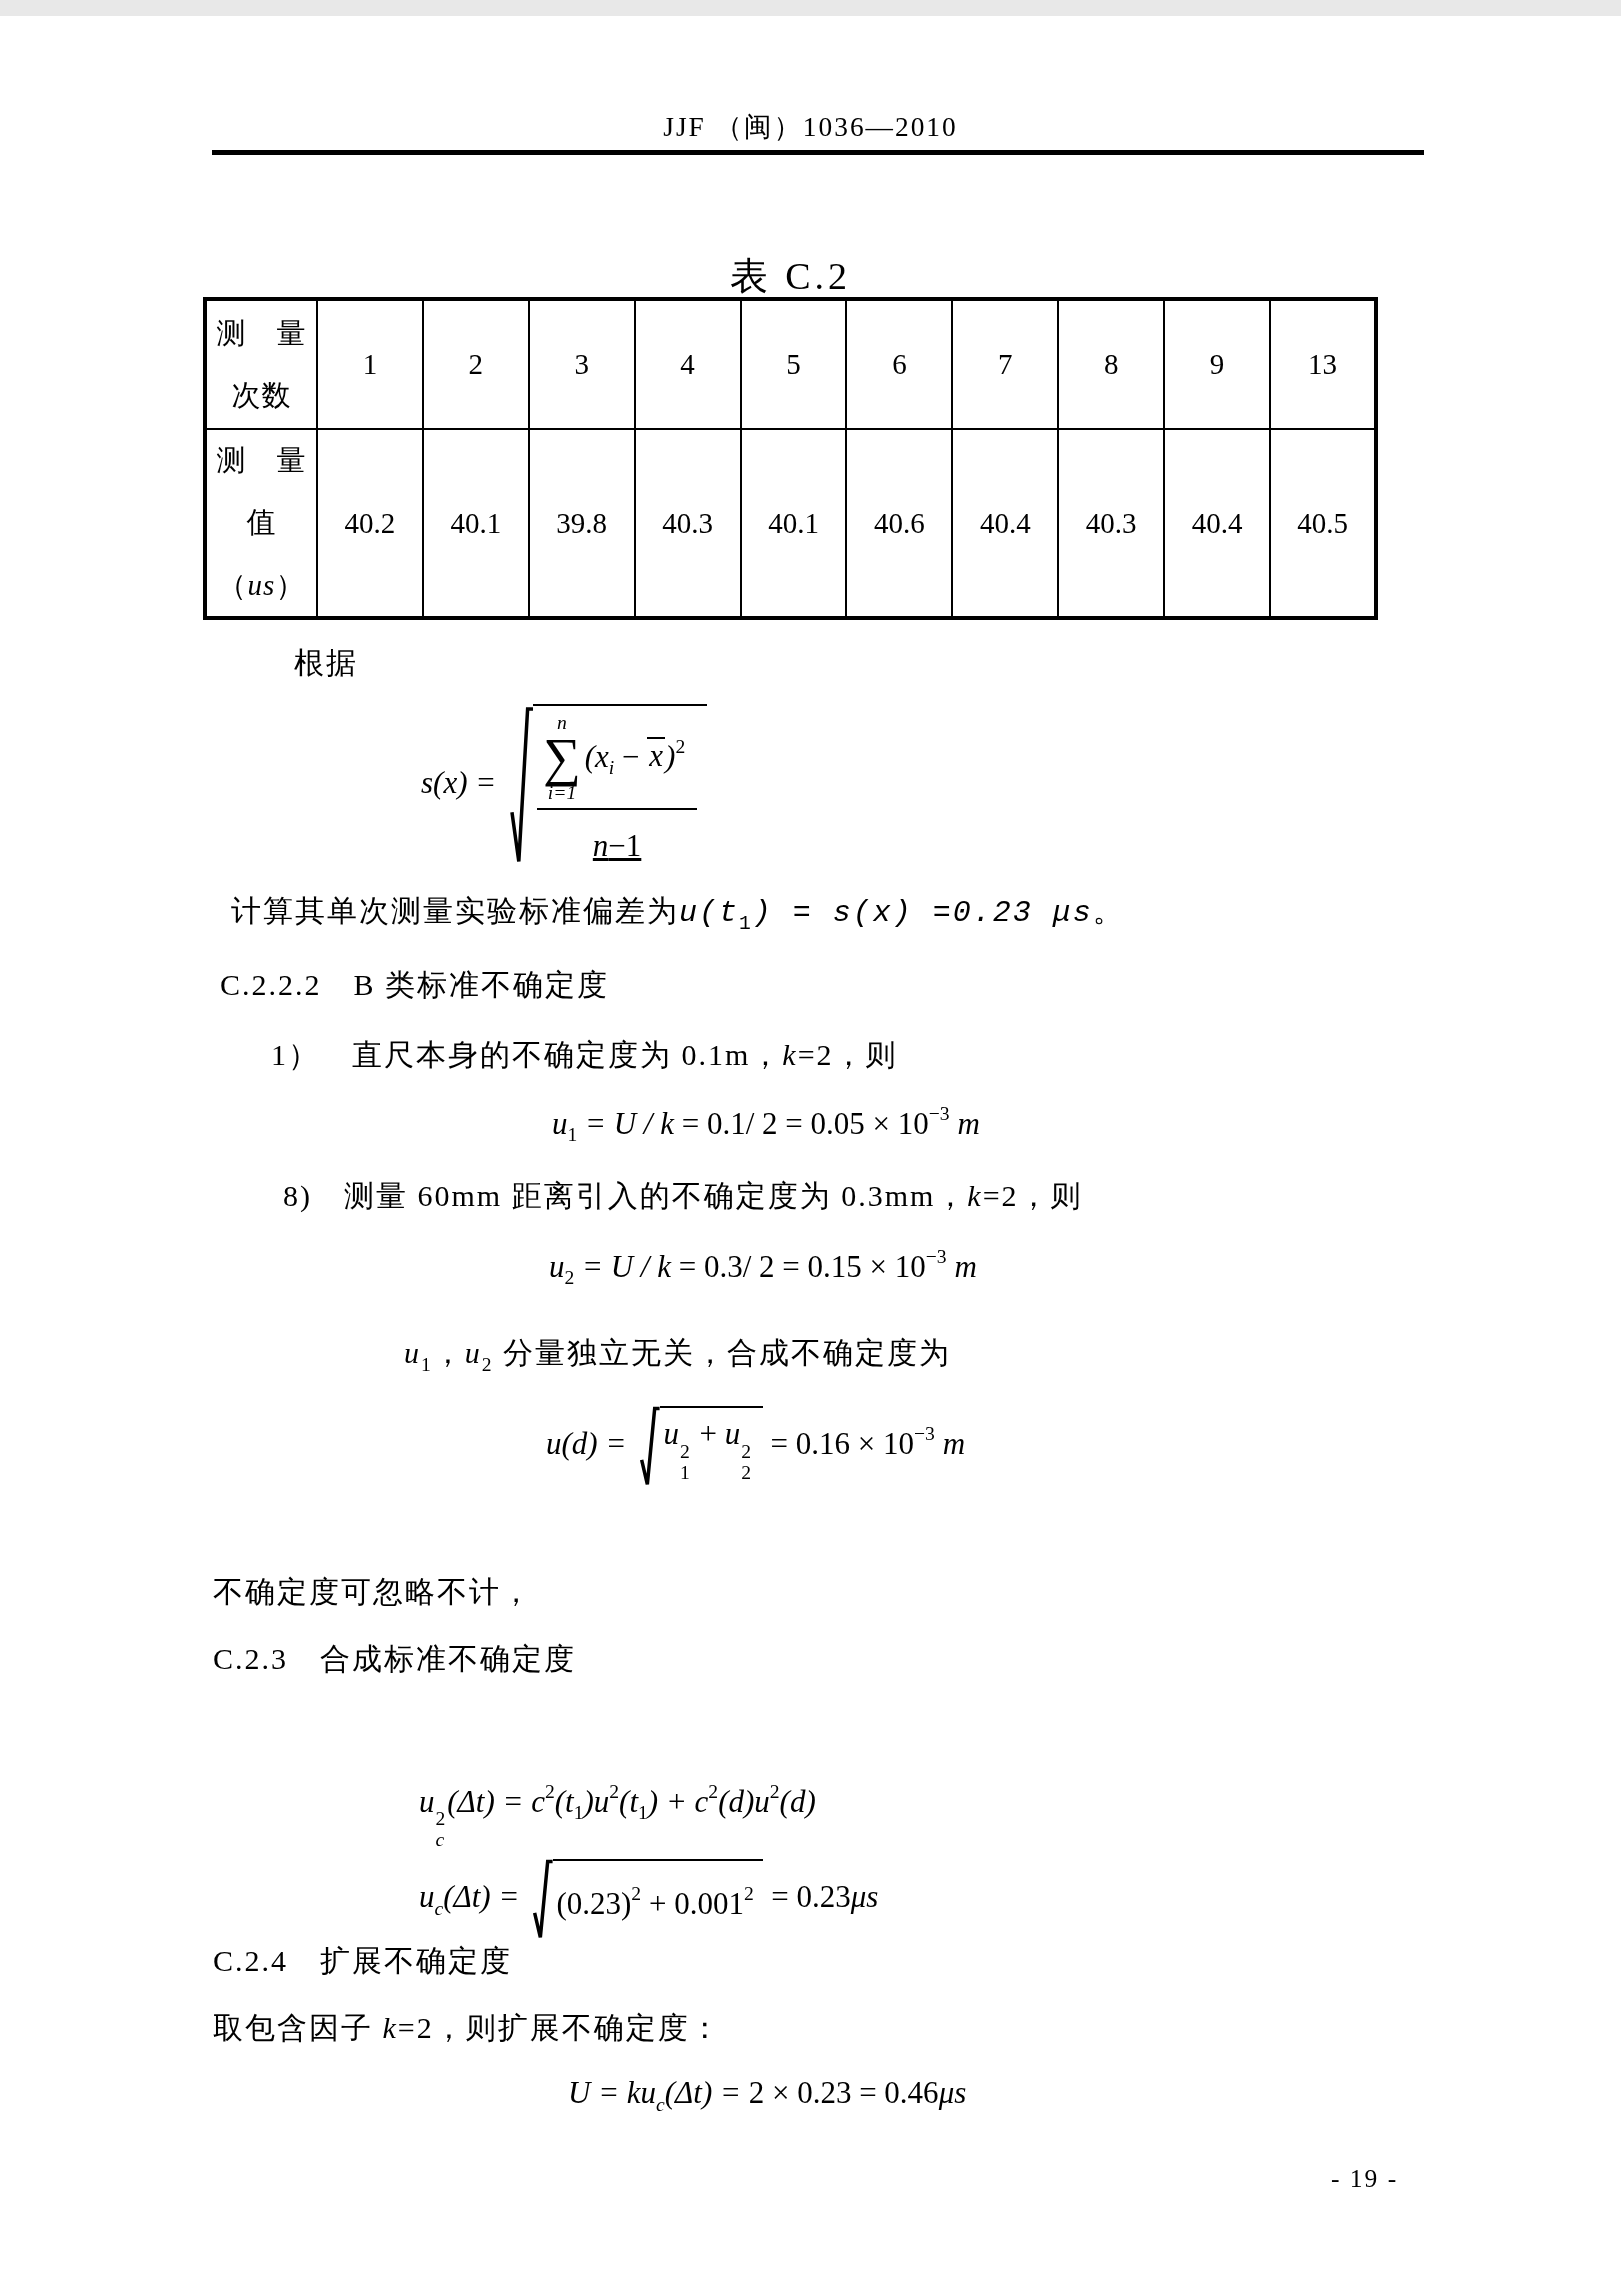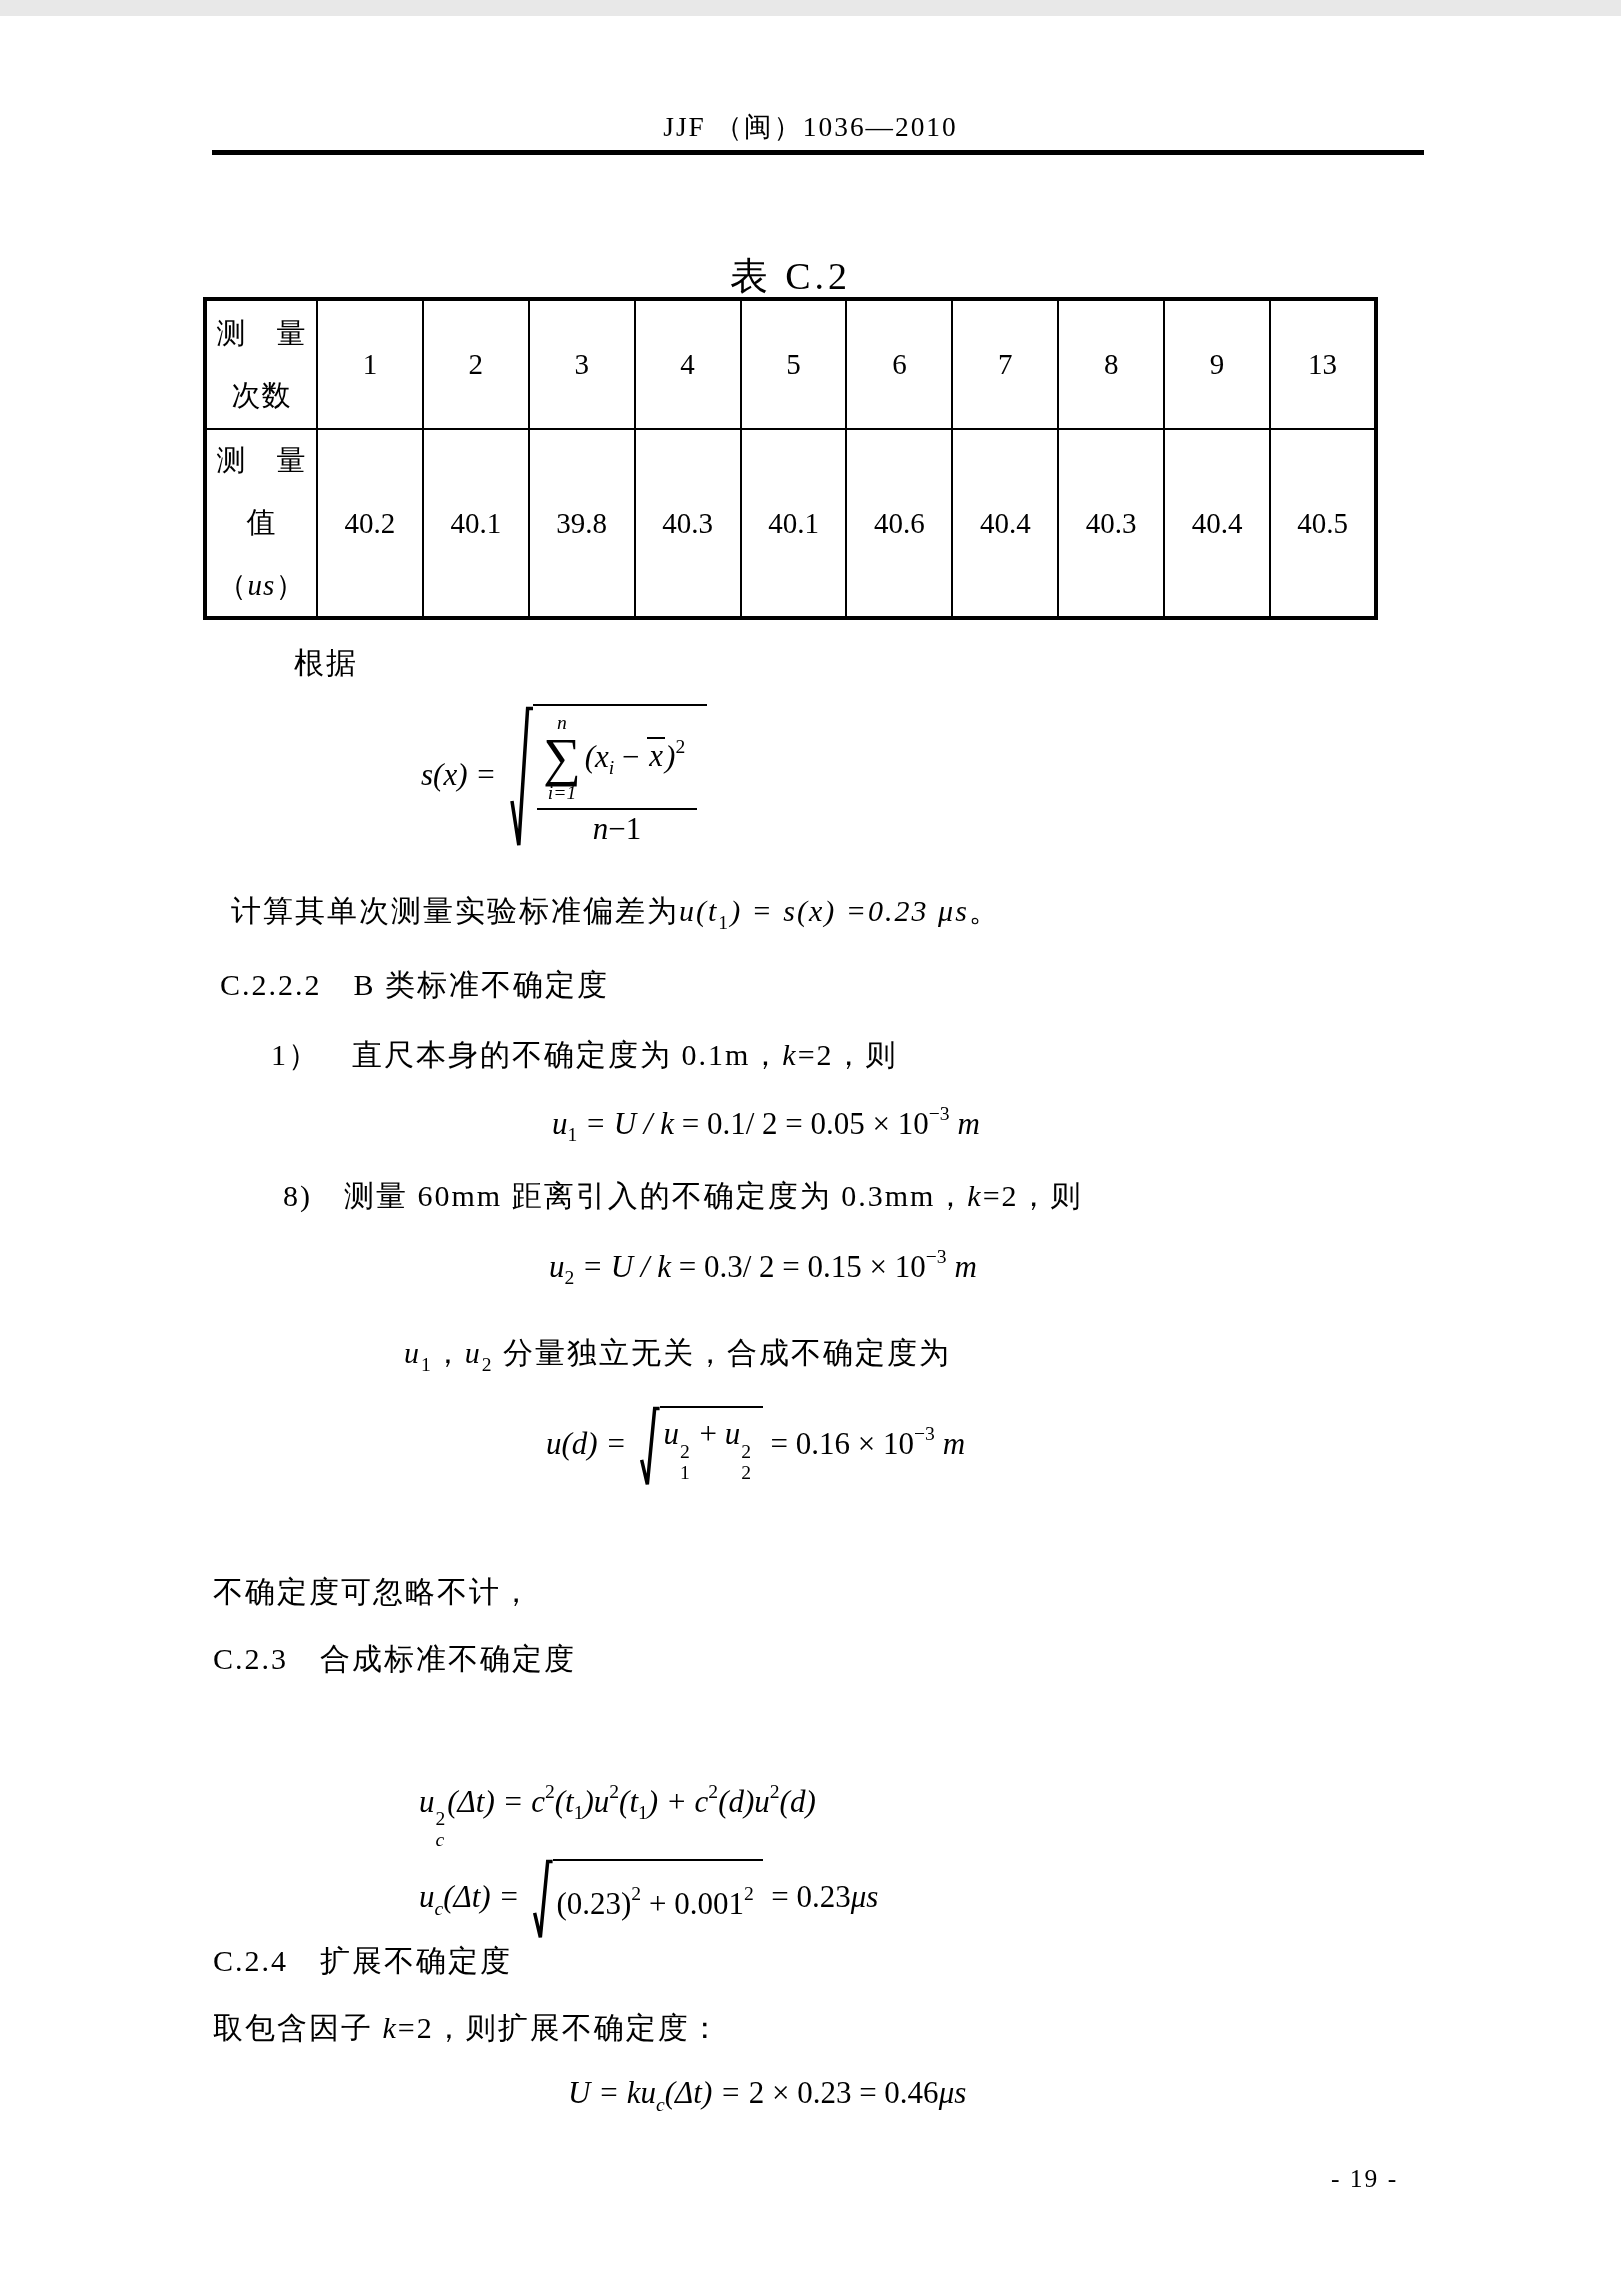--- a/index.html
+++ b/index.html
@@ -37,21 +37,21 @@
   .xbar { display:inline-block; border-top:2.9px solid #000; line-height:1.0; padding:1px 2px 0 2px; }
 
   .sqrt { display:inline-flex; align-items:stretch; vertical-align:middle; margin-left:5.9px; }
   .sqrt-sign { flex:0 0 auto; width:23.5px; display:flex; }
   .sqrt-sign svg { width:100%; height:100%; display:block; }
   .radicand { border-top:2.9px solid #000; display:flex; align-items:center; padding:4.9px 9.8px 2px 3.9px; }
   .sqrt.small .sqrt-sign { width:19.6px; }
 
   .frac { display:inline-flex; flex-direction:column; align-items:center; }
   .frac .num { display:flex; align-items:center; border-bottom:2.9px solid #000; padding:2px 11.8px 5.9px 5.9px; }
-  .frac .den { padding-top:0; }
+  .frac .den { padding-top:17px;text-decoration:underline; }
   .bigsum { display:inline-flex; flex-direction:column; align-items:center; line-height:1; margin-right:3.9px; }
   .bigsum .lim { font-size:19.6px; font-style:italic; }
   .bigsum .sigma { font-size:53px; font-style:normal; line-height:0.95; }
 
   .page-num { top:2148px; left:1331px; font-size:25.5px; letter-spacing:2px; }
 </style>
 </head>
 <body>
 
 <div class="page">
@@ -135,21 +135,21 @@
               <span class="lim">i=1</span>
             </span>
             <span><span>(x</span><span class="fsub">i</span><span class="rm"> − </span><span class="xbar">x</span><span>)</span><span class="fsup">2</span></span>
           </span>
           <span class="den"><span>n</span><span class="rm">−1</span></span>
         </span>
       </span>
     </span>
   </div>
 
-  <div class="abs cn" style="top:875px; left:231px;"><span>计算其单次测量实验标准偏差为</span><span class="formula" style="font-size:30px;"><i>u(t</i><span class="fsub rm">1</span><i>) = s(x) =</i><span>0.23 </span><i>μs</i></span><span>。</span></div>
+  <div class="abs cn" style="top:875px; left:231px;"><span>计算其单次测量实验标准偏差为</span><span class="formula" style="font-size:30px;font-family:Liberation Mono, monospace;"><i>u(t</i><span class="fsub rm">1</span><i>) = s(x) =</i><span>0.23 </span><i>μs</i></span><span>。</span></div>
 
   <div class="abs cn" style="top:949px; left:220px;">C.2.2.2　B 类标准不确定度</div>
 
   <div class="abs cn" style="top:1019px; left:271px;"><span>1）　直尺本身的不确定度为 0.1m，</span><i>k</i><span>=2，则</span></div>
 
   <div class="abs formula" style="top:1086px; left:552px;"><span>u</span><span class="fsub rm">1</span><span> = U / k</span><span class="rm"> = 0.1/ 2 = 0.05 × 10</span><span class="fsup">−3</span><span> m</span></div>
 
   <div class="abs cn" style="top:1160px; left:283px;"><span>8)　测量 60mm 距离引入的不确定度为 0.3mm，</span><i>k</i><span>=2，则</span></div>
 
   <div class="abs formula" style="top:1229px; left:549px;"><span>u</span><span class="fsub rm">2</span><span> = U / k</span><span class="rm"> = 0.3/ 2 = 0.15 × 10</span><span class="fsup">−3</span><span> m</span></div>

